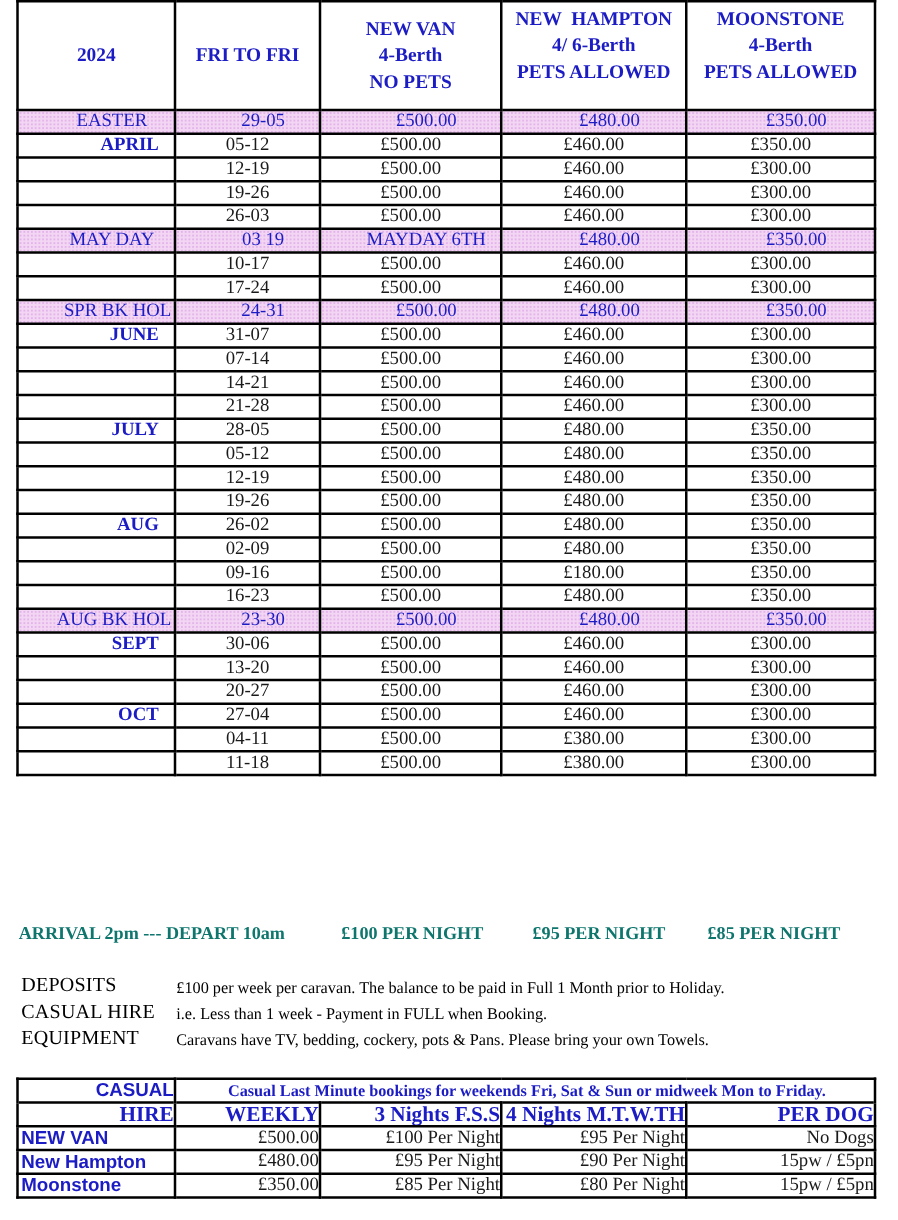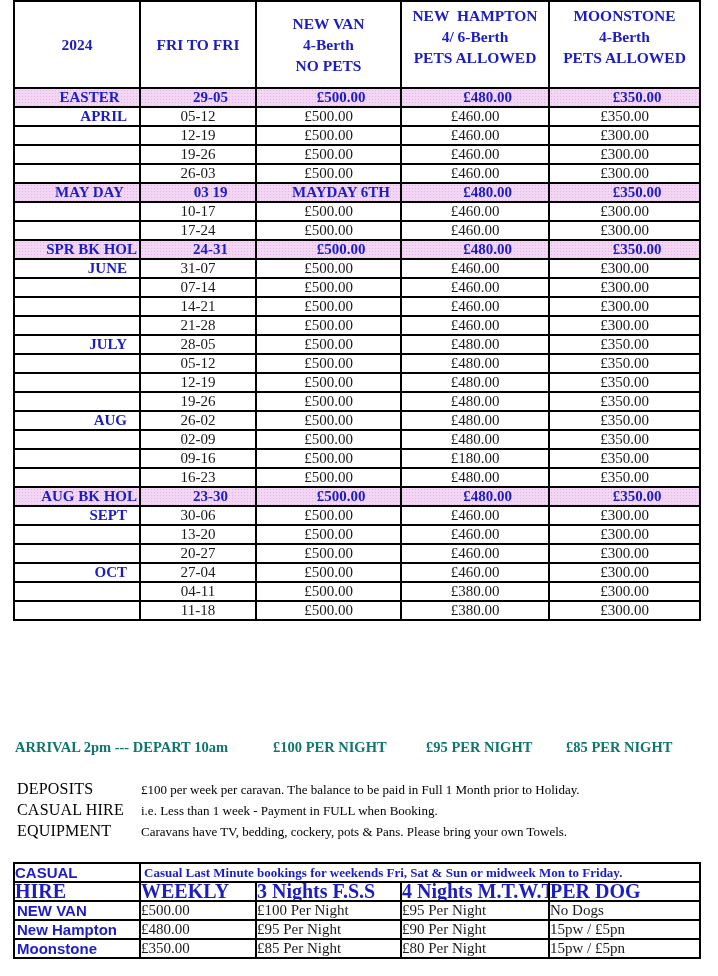--- a/index.html
+++ b/index.html
@@ -22,45 +22,45 @@
     #main-table thead th {
       height: 82px; color: #1c1cc4; font-weight: bold; font-size: 15.5px; line-height: 21px;
       vertical-align: middle;
     }
     #main-table td.label { text-align: right; color: #1c1cc4; font-weight: bold; padding-right: 12px; }
     #main-table td { color: #1a1a1a; }
     #main-table tr.hl td {
       background-color: #f3d6f3;
       background-image: radial-gradient(#e3b4ea 0.7px, transparent 0.8px);
       background-size: 3px 3px;
-      color: #1c1cc4; font-weight: bold; padding-left: 25px;
+      color: #1c1cc4; font-weight: normal; padding-left: 25px;
     }
     #main-table tr.hl td.label { text-align: center; padding-right: 0; }
     #main-table tr.hl td.label.right { text-align: right; padding-right: 2px; }
 
     #footer-line { position: absolute; left: 14px; top: 739px; width: 690px; height: 20px;
       color: #0f766e; font-weight: bold; font-size: 14.5px; }
     #footer-line span { position: absolute; top: 0; white-space: nowrap; }
 
     .notes { position: absolute; left: 17px; top: 780px; width: 690px; }
     .note-row { position: relative; height: 21px; }
     .note-key { position: absolute; left: 0; top: 0; font-size: 16px; letter-spacing: 0.2px; }
     .note-val { position: absolute; left: 124px; top: 2px; font-size: 13px; white-space: nowrap; }
 
     #casual-table { position: absolute; left: 13px; top: 862px; width: 686px; }
     #casual-table col.c1 { width: 126px; }
     #casual-table col.c2 { width: 116px; }
     #casual-table col.c3 { width: 145px; }
     #casual-table col.c4 { width: 148px; }
     #casual-table col.c5 { width: 151px; }
     #casual-table td { border: 2px solid #000; padding: 0; height: 17px; font-size: 15px; line-height: 17px;
-      text-align: left; white-space: nowrap; overflow: hidden; color: #1a1a1a; }
-    #casual-table td.hd { color: #1c1cc4; font-weight: bold; font-size: 20px; }
+      text-align: right; white-space: nowrap; overflow: hidden; color: #1a1a1a; }
+    #casual-table td.hd { color: #1c1cc4; font-weight: bold; font-size: 17px; }
     #casual-table td.casual-title { color: #1c1cc4; font-weight: bold; font-family: "Liberation Sans", "DejaVu Sans", sans-serif; font-size: 15px; }
-    #casual-table td.casual-desc { color: #1c1cc4; font-weight: bold; font-size: 13px; text-align: left; padding-left: 3px; border-bottom: 1px solid #000; font-family: Liberation Serif, serif; }
+    #casual-table td.casual-desc { color: #1c1cc4; font-weight: bold; font-size: 13px; text-align: center; padding-left: 3px; border-bottom: 1px solid #000; font-family: Liberation Serif, serif; }
     #casual-table td.van { color: #1c1cc4; font-weight: bold; text-align: left; padding-left: 2px;
       font-family: "Liberation Sans", "DejaVu Sans", sans-serif; font-size: 15px; }
     #casual-table tr.first-head td { border-bottom: 1px solid #000; }
   </style>
 </head>
 <body>
 
 <table id="main-table">
   <colgroup>
       <col class="c1">

